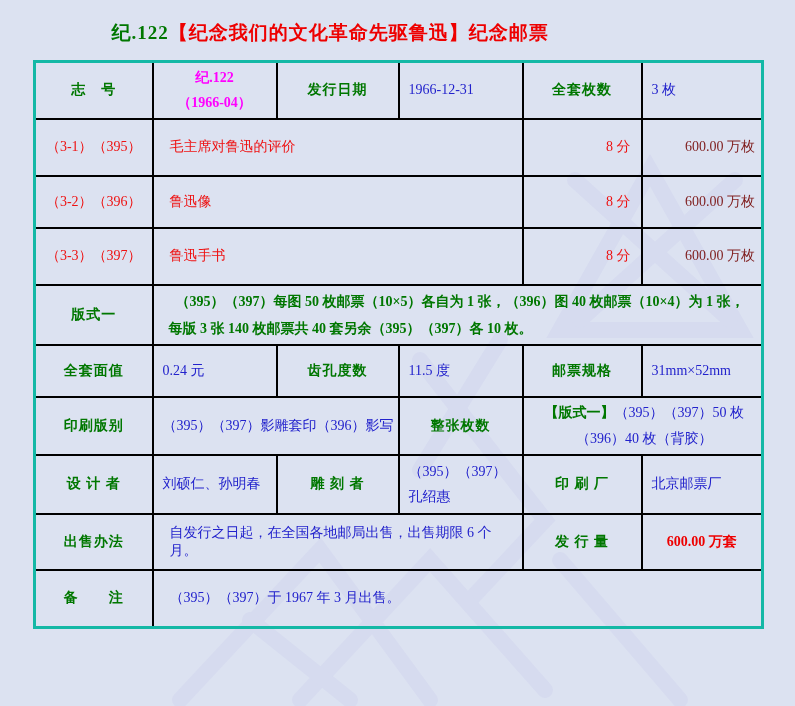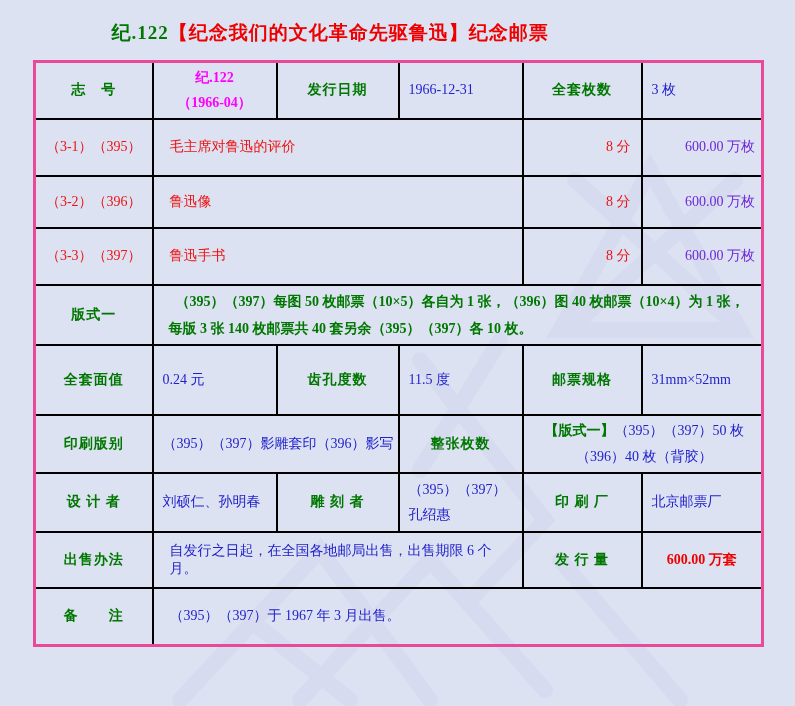--- a/index.html
+++ b/index.html
@@ -18,39 +18,39 @@
     text-align:center;font-size:19px;font-weight:bold;
     letter-spacing:1px;white-space:nowrap;
   }
   .t-green{color:#007700;}
   .t-red{color:#ee0000;}
 
   table.stamp{
     position:absolute;left:33px;top:60px;
     width:730px;table-layout:fixed;
     border-collapse:collapse;
-    border:3px solid #ec4899;
+    border:3px solid #14b8a6;
     background:transparent;
     font-size:14px;
   }
   table.stamp td{
     border:2px solid #000000;
     padding:2px 4px;
     vertical-align:middle;
     overflow:hidden;
   }
   .lbl{
     color:#007700;font-weight:bold;text-align:center;
     letter-spacing:1px;
   }
   .val{color:#2222cc;text-align:left;padding-left:9px !important;margin-left:20px;}
   .val-name{color:#ee1111;text-align:left;padding-left:16px !important;}
   .stamp-no{color:#ee1111;font-weight:normal;text-align:center;}
   .denom{color:#ee1111;text-align:right;padding-right:10px !important;}
-  .qty{color:#6d28d9;text-align:right;padding-right:6px !important;margin-top:16px;}
+  .qty{color:#7f1d1d;text-align:right;padding-right:6px !important;margin-top:16px;}
   .magenta{color:#ff00ff;font-weight:bold;text-align:center;line-height:25px;}
   .fmt-text{
     color:#007700;font-weight:bold;text-align:left;
     padding-left:15px !important;padding-right:8px !important;
     line-height:27px;text-indent:7px;
   }
   .mixed{color:#2222cc;text-align:center;padding-left:8px !important;line-height:26px;}
   .mixed .pfx{color:#007700;font-weight:bold;}
   .sale-val{color:#2222cc;text-align:left;padding-left:16px !important;}
   .circ{color:#ee0000;font-weight:bold;text-align:center;}
@@ -123,21 +123,21 @@
         <td class="val-name" colspan="3">鲁迅手书</td>
         <td class="denom">8 分</td>
         <td class="qty">600.00 万枚</td>
       </tr>
 
       <tr style="height:55px">
         <td class="lbl">版式一</td>
         <td class="fmt-text" colspan="5">（395）（397）每图 50 枚邮票（10×5）各自为 1 张，（396）图 40 枚邮票（10×4）为 1 张，每版 3 张 140 枚邮票共 40 套另余（395）（397）各 10 枚。</td>
       </tr>
 
-      <tr style="height:70px">
+      <tr style="height:52px">
         <td class="lbl">全套面值</td>
         <td class="val">0.24 元</td>
         <td class="lbl">齿孔度数</td>
         <td class="val">11.5 度</td>
         <td class="lbl">邮票规格</td>
         <td class="val" style="padding-left:6px">31mm×52mm</td>
       </tr>
 
       <tr style="height:56px">
         <td class="lbl">印刷版别</td>

